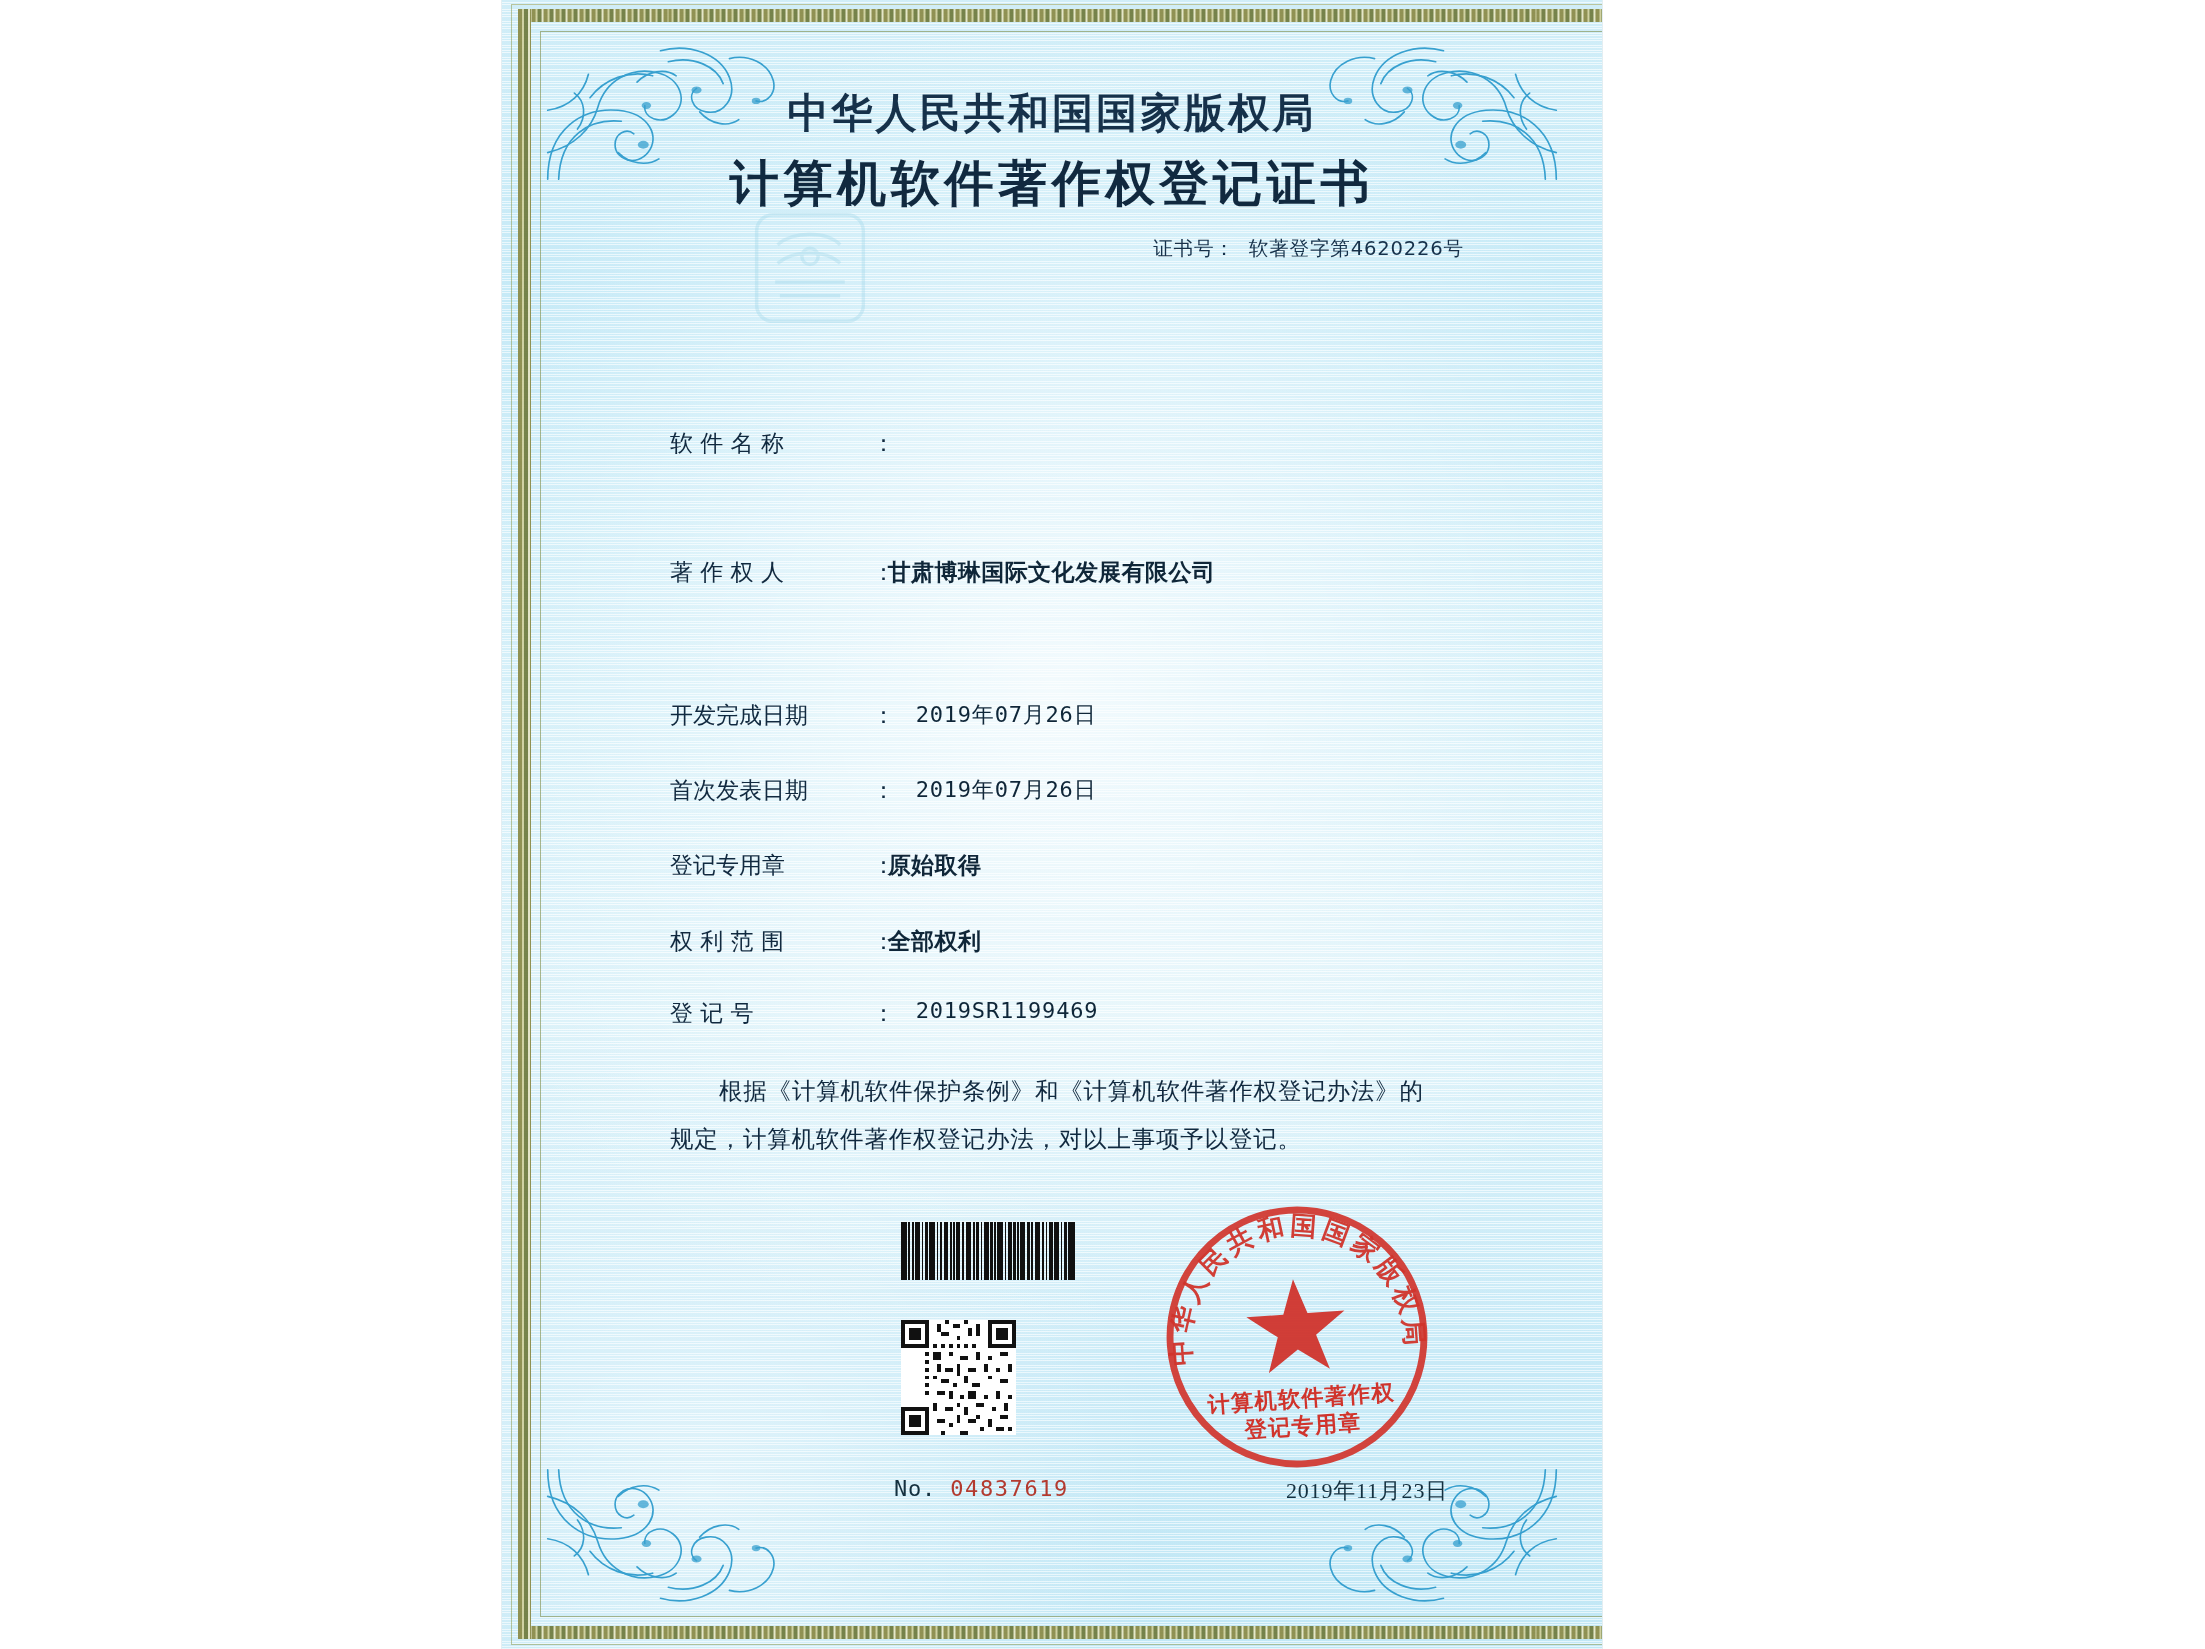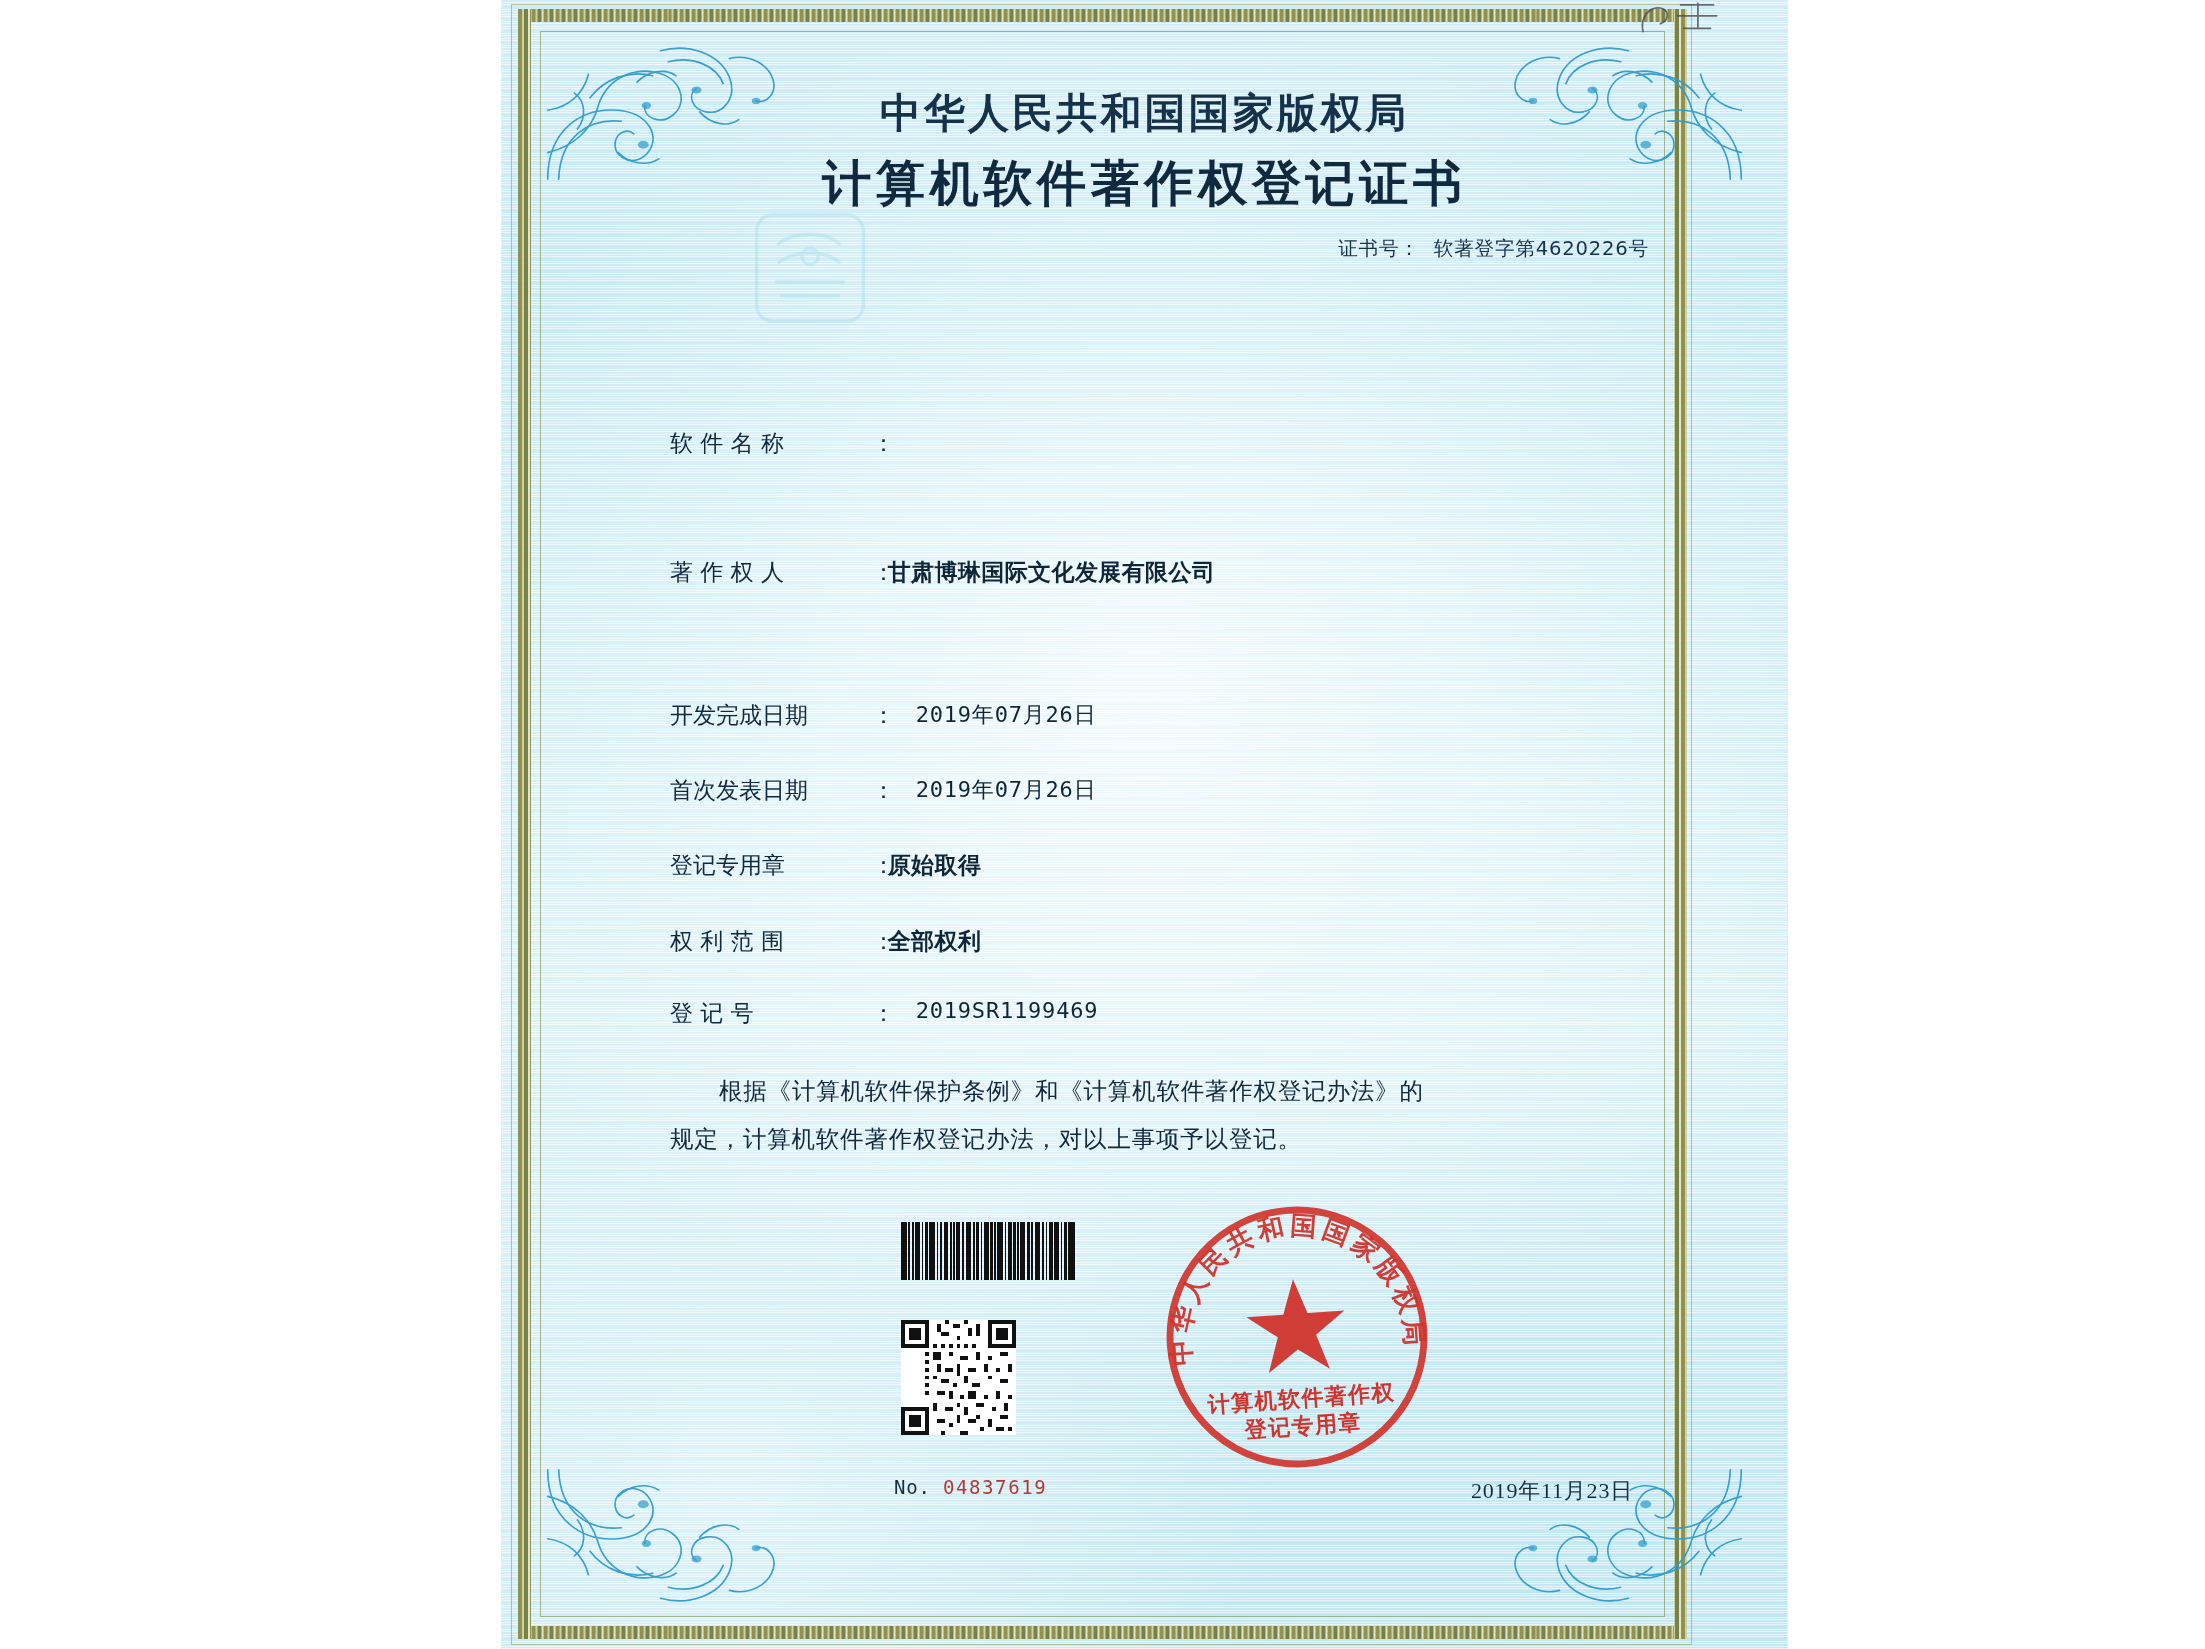--- a/index.html
+++ b/index.html
@@ -13,21 +13,21 @@
     font-family: "Liberation Sans", sans-serif;
     position: relative;
     overflow: hidden;
   }
 
   
   #certificate {
     position: absolute;
     left: 502px;
     top: 0px;
-    width: 1285px;
+    width: 1100px;
     height: 1649px;
     background:
       linear-gradient(180deg, #d9f2fb 0%, #cdeefa 18%, #d7f2fb 42%, #e3f6fc 62%, #cfeefa 82%, #c7ebf8 100%);
     box-shadow: 0 0 0 0.8px rgba(120,170,190,0.25);
     overflow: hidden;
   }
   
   #paper-texture {
     position: absolute;
     inset: 0;
@@ -240,21 +240,21 @@
     transform: rotate(-4deg);
   }
   #seal svg { width:100%; height:100%; display:block; }
 
   
   #serial-no {
     position: absolute;
     left: 392px;
     top: 1476px;
     font-family: "DejaVu Sans Mono", monospace;
-    font-size: 19px;
+    font-size: 22px;
     color: #14303f;
     letter-spacing: 0.8px;
     text-align: center;
   }
   #serial-no .num { color: #b33a2f; letter-spacing: 1.6px; }
   #issue-date {
     position: absolute;
     right: 154px;
     top: 1476px;
     font-family: Liberation Serif, serif;

